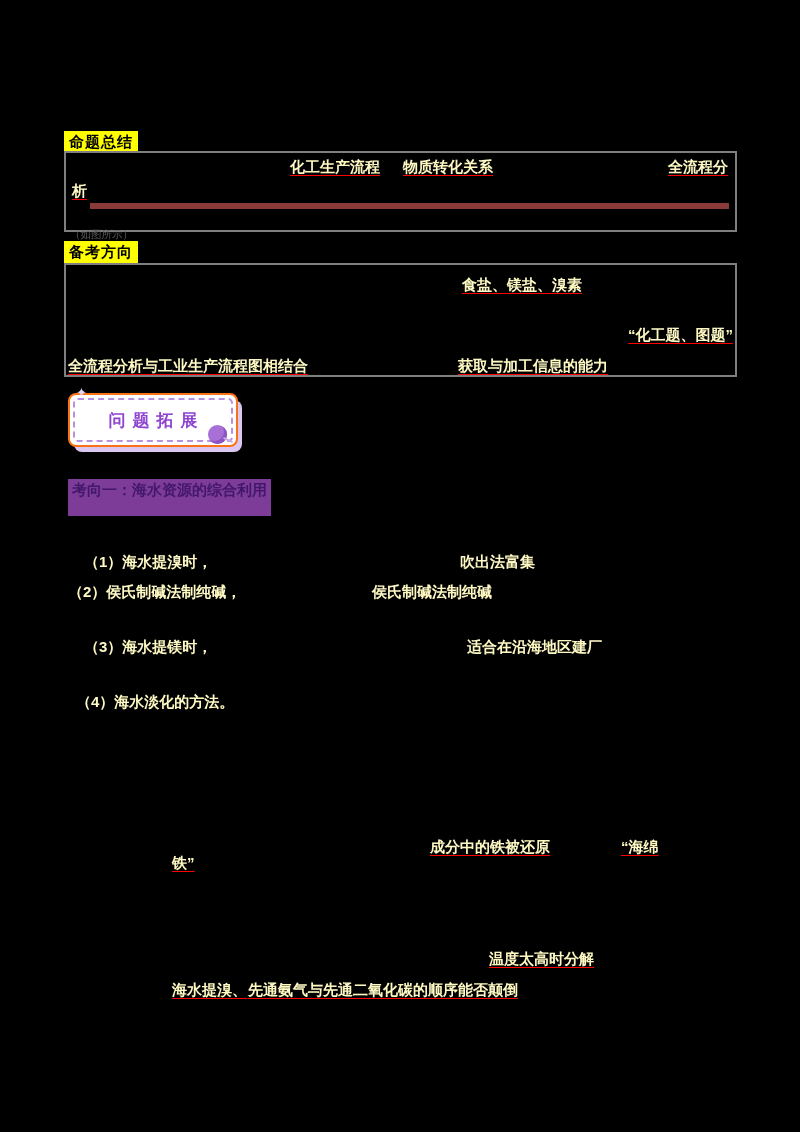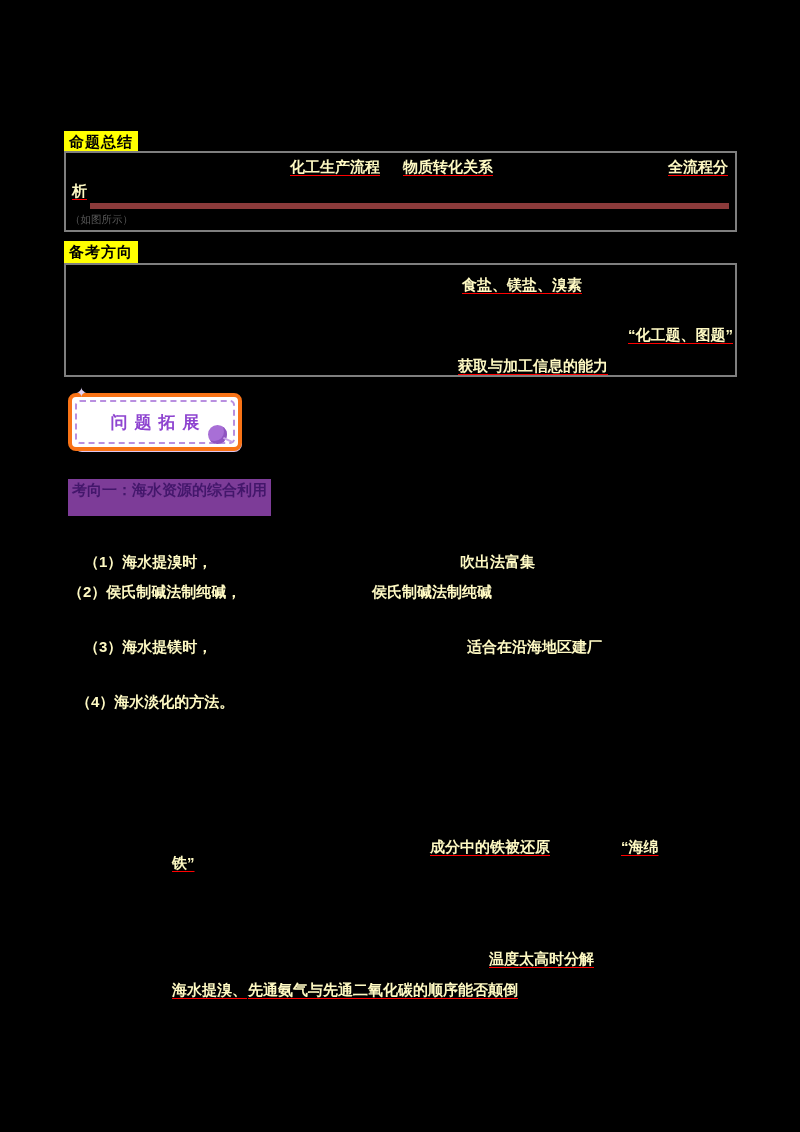--- a/index.html
+++ b/index.html
@@ -17,21 +17,21 @@
 
   .red-strip{position:absolute;background:#8b3a3a;height:6px;}
 
   .gray-note{position:absolute;color:#595959;font-size:10.5px;white-space:nowrap;}
 
   
   .badge-wrap{position:absolute;left:68px;top:393px;width:172px;height:57px;}
   .badge-shadow{position:absolute;left:6px;top:7px;width:168px;height:52px;
         background:#dcc6f2;border-radius:8px;}
   .badge{position:absolute;left:0;top:0;width:166px;height:50px;background:#ffffff;
-        border:4px solid #f97316;border-radius:8px;display:flex;align-items:center;
+        border:2px solid #f97316;border-radius:8px;display:flex;align-items:center;
         justify-content:center;}
   .badge::after{content:"";position:absolute;inset:3px;border:2px dashed #b98fe0;border-radius:5px;}
   .badge-label{color:#8e44d0;font-weight:bold;font-size:17px;letter-spacing:7px;
         padding-left:7px;}
   .sparkle{position:absolute;left:8px;top:-8px;color:#e3d2f5;font-size:13px;}
   .balloon{position:absolute;left:140px;top:32px;width:19px;height:19px;border-radius:50%;
         background:#a86fd6;box-shadow:inset -3px -3px 0 #8e54c0;}
   .balloon::after{content:"";position:absolute;left:15px;top:14px;width:10px;height:2px;
         background:#c9a6e8;transform:rotate(25deg);}
 
@@ -48,28 +48,29 @@
 
   <div class="gray-box" style="left:64px;top:151px;width:669px;height:77px;"></div>
 
   <span class="red u" style="left:290px;top:157px;">化工生产流程</span>
   <span class="red u" style="left:403px;top:157px;">物质转化关系</span>
   <span class="red u" style="left:668px;top:157px;">全流程分</span>
   <span class="red u" style="left:72px;top:181px;">析</span>
 
   <div class="red-strip" style="left:90px;top:203px;width:639px;"></div>
 
-  <span class="gray-note" style="left:70px;top:213px;">（如图所示）</span>
+  <span class="gray-note" style="left:70px;top:228px;">（如图所示）</span>
 
   <div class="yellow-head" style="left:64px;top:241px;">备考方向</div>
 
   <div class="gray-box" style="left:64px;top:263px;width:669px;height:110px;"></div>
 
   <span class="red u" style="left:462px;top:275px;">食盐、镁盐、溴素</span>
   <span class="red u" style="left:628px;top:325px;">“化工题、图题”</span>
+  <span class="red u" style="left:68px;top:356px;">全流程分析与工业生产流程图相结合</span>
   <span class="red u" style="left:458px;top:356px;">获取与加工信息的能力</span>
 
   <div class="badge-wrap">
     <div class="badge-shadow"></div>
     <div class="badge">
       <span class="badge-label">问题拓展</span>
     </div>
     <span class="sparkle">✦</span>
     <div class="balloon"></div>
   </div>

